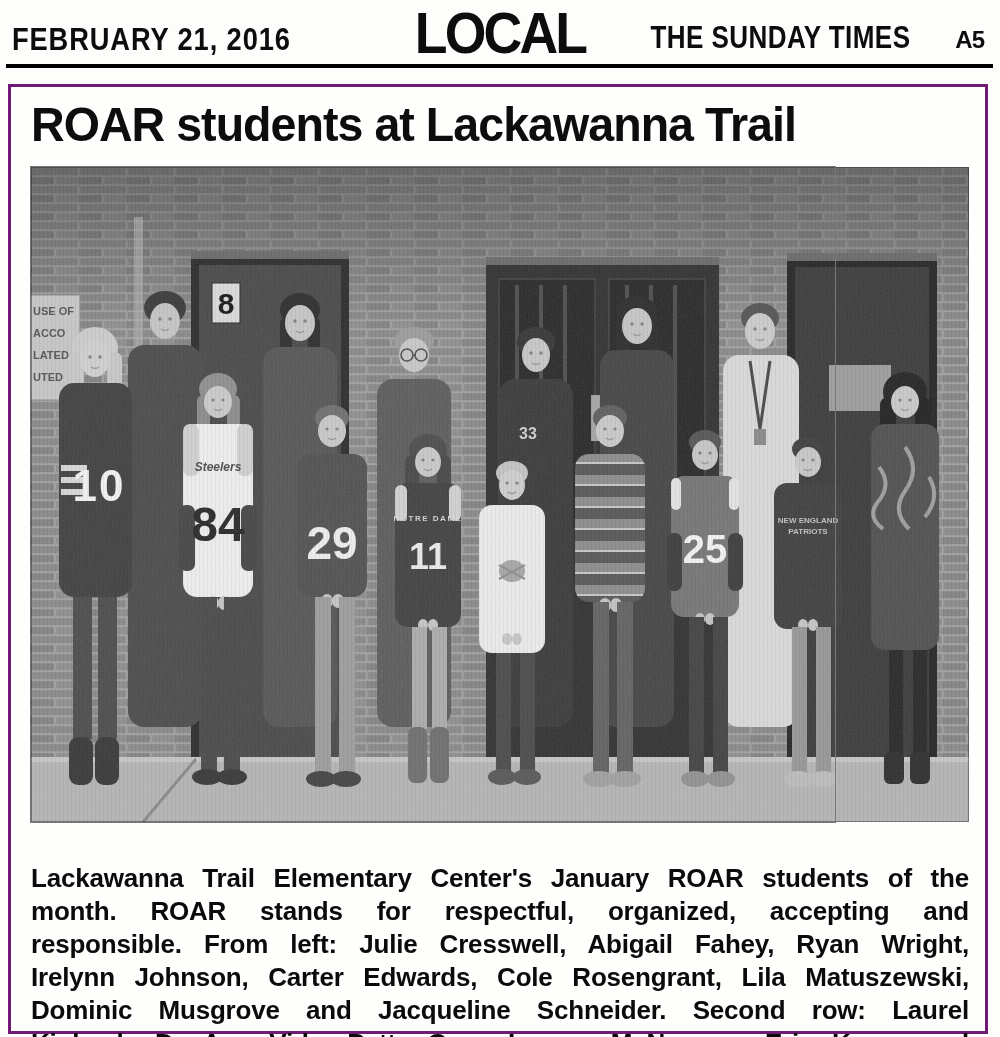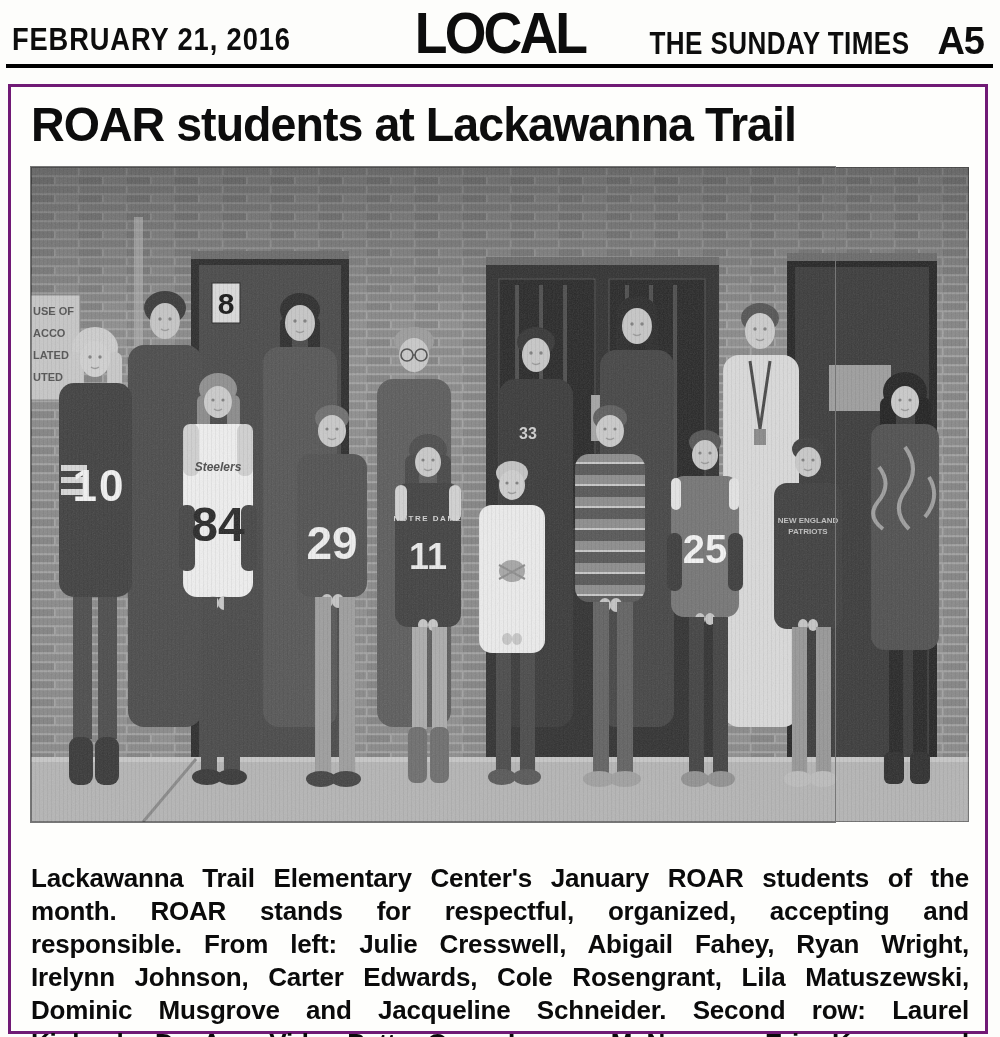--- a/index.html
+++ b/index.html
@@ -4,24 +4,24 @@
 <style>
   html,body{margin:0;padding:0;background:#e9e9e6;}
   .page{position:relative;width:1000px;height:1037px;background:#fdfdfb;overflow:hidden;
         font-family:"Liberation Sans",sans-serif;color:#0d0d0d;}
   
   .masthead{position:absolute;left:0;top:0;width:100%;height:66px;}
   .m-date{position:absolute;left:12px;top:22px;font-size:31px;font-weight:bold;
           transform:scaleX(.88);transform-origin:left center;letter-spacing:1px;white-space:nowrap;}
   .m-local{position:absolute;left:50%;top:0px;transform:translateX(-50%) scaleX(.94);
            font-size:57px;font-weight:bold;letter-spacing:-3px;white-space:nowrap;}
-  .m-right{position:absolute;right:16px;top:20px;display:flex;align-items:baseline;gap:28px;}
+  .m-right{position:absolute;right:16px;top:20px;display:flex;align-items:baseline;gap:45px;}
   .m-paper{font-size:31px;font-weight:bold;transform:scaleX(.84);transform-origin:right center;
            letter-spacing:.5px;white-space:nowrap;}
-  .m-page{font-size:38px;font-weight:bold;letter-spacing:-1px;}
+  .m-page{font-size:24px;font-weight:bold;letter-spacing:-1px;}
   .m-rule{position:absolute;left:6px;top:64px;width:987px;height:4px;background:#000;}
   
   .article-box{position:absolute;left:8px;top:84px;width:974px;height:944px;
                border:3px solid #701a75;background:#fefefc;}
   .headline{position:absolute;left:20px;top:10px;font-size:48px;font-weight:bold;
             letter-spacing:-1px;transform:scaleX(.97);transform-origin:left top;white-space:nowrap;}
   .photo{position:absolute;left:20px;top:80px;width:804px;height:655px;
          outline:1px solid #777;filter:grayscale(1) contrast(1.02);}
   .photo svg{display:block;}
   .photo text{font-family:"Liberation Sans",sans-serif;font-weight:bold;}

